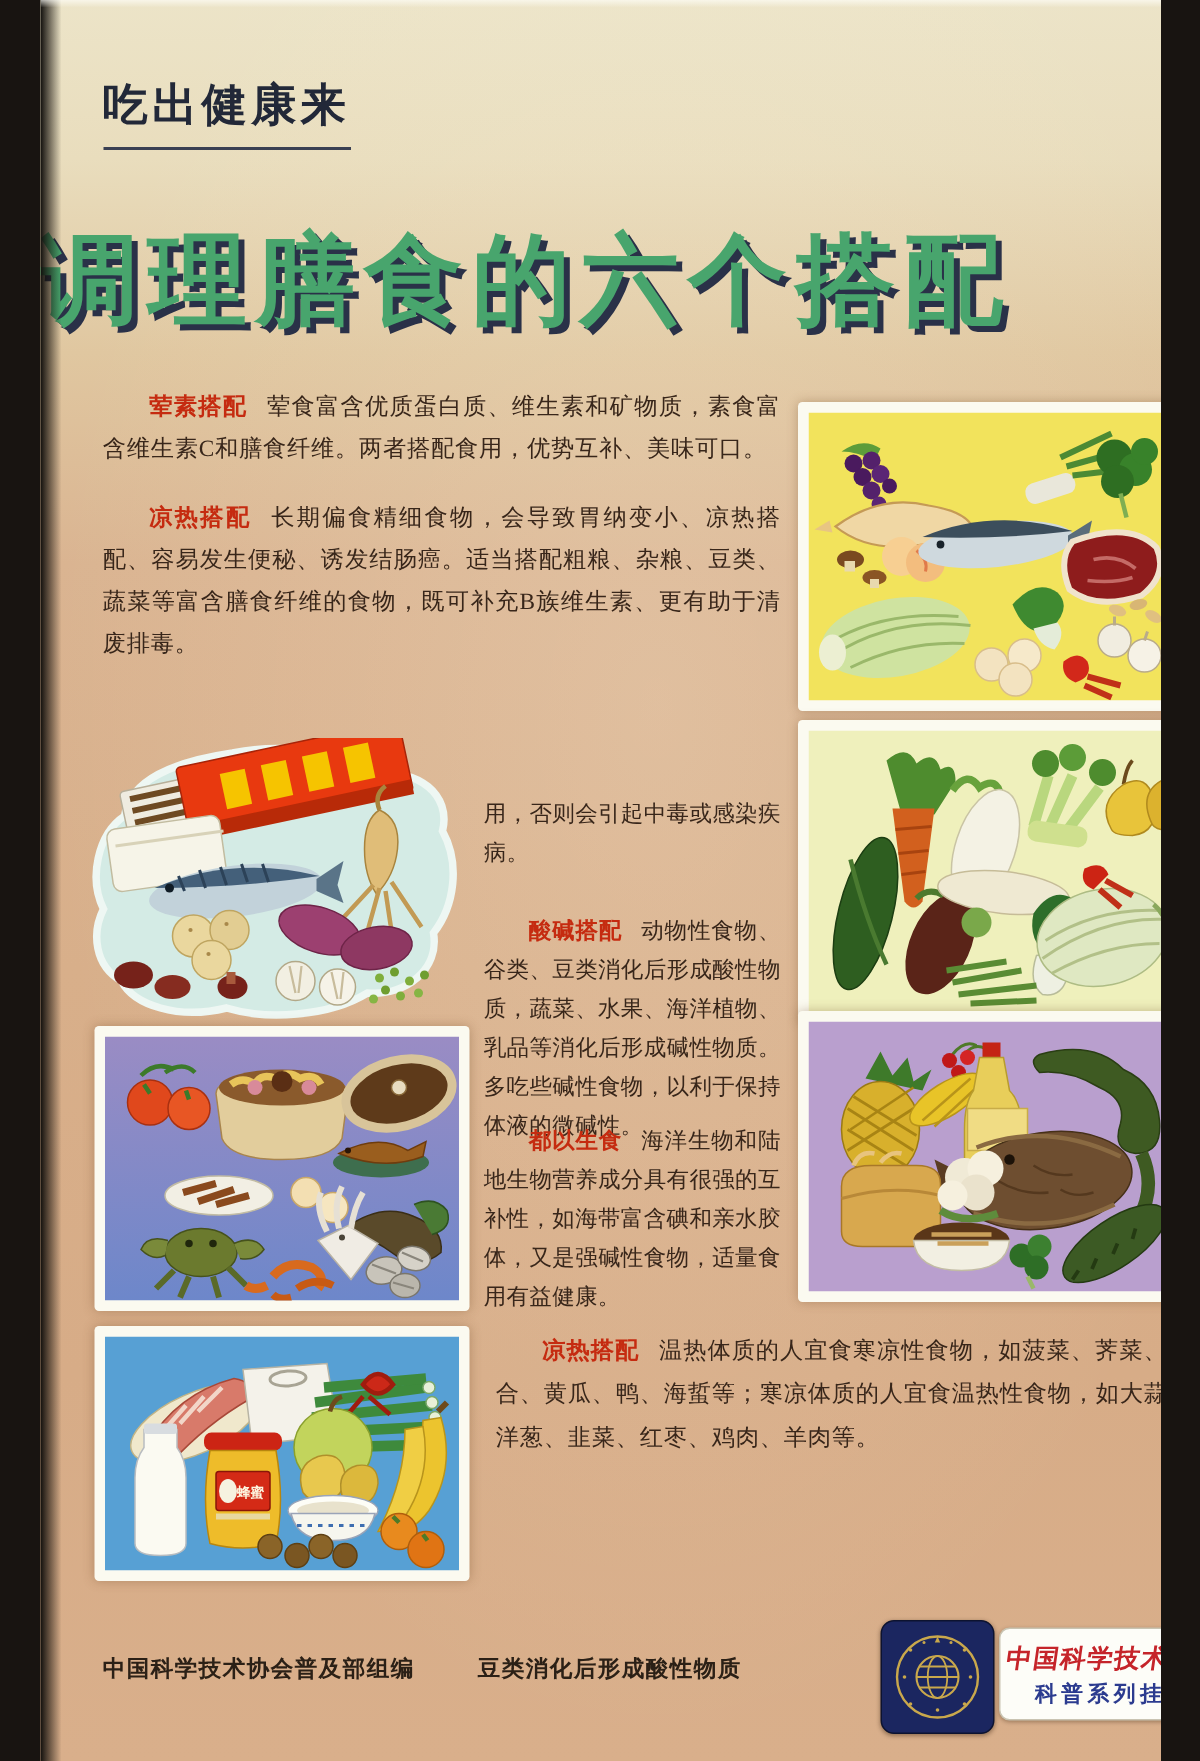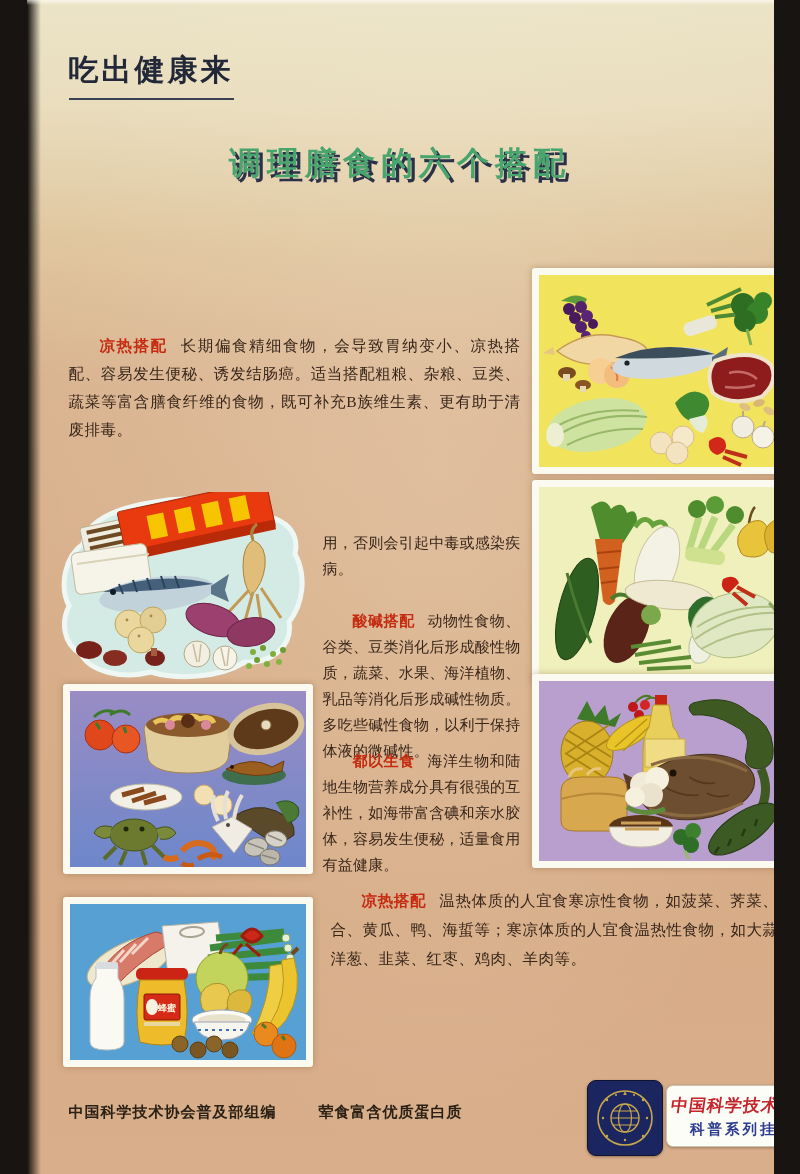--- a/index.html
+++ b/index.html
@@ -8,22 +8,22 @@
     font-family:"Liberation Serif",serif;}
   .photo::before{content:"";position:absolute;left:0;top:0;width:14px;height:100%;
     background:linear-gradient(90deg,#12100d 0%,rgba(20,16,12,.55) 45%,rgba(20,16,12,0) 100%);z-index:30;pointer-events:none;}
   .photo::after{content:"";position:absolute;left:0;top:0;width:100%;height:5px;
     background:linear-gradient(180deg,rgba(255,255,250,.65),rgba(255,255,250,0));z-index:30;pointer-events:none;}
   .grain{position:absolute;inset:0;z-index:1;
     background:radial-gradient(ellipse at 55% 40%,rgba(255,248,230,.18),rgba(0,0,0,0) 70%);}
   .kicker{position:absolute;left:42px;top:50px;z-index:5;font-family:"Liberation Sans",sans-serif;
     font-size:30px;font-weight:bold;color:#222838;letter-spacing:3px;
     border-bottom:2px solid #3a4053;padding-bottom:7px;}
-  .title{position:absolute;left:0;top:142px;width:100%;text-align:center;z-index:5;
-    font-family:Liberation Sans, sans-serif;font-size:32px;font-weight:900;letter-spacing:6px;
+  .title{position:absolute;left:0;top:142px;width:100%;z-index:5;
+    font-family:Liberation Sans, sans-serif;font-size:66px;font-weight:900;letter-spacing:6px;
     color:#48a56d;text-shadow:4px 4px 0 #2a3148;}
   .para{position:absolute;z-index:5;color:#38261a;text-align:justify;}
   .para.wide{width:452px;font-size:15.5px;line-height:28px;letter-spacing:.5px;text-indent:2em;}
   .para.narrow{width:198px;font-size:15px;line-height:26px;letter-spacing:.2px;text-indent:2em;}
   .para.cont{text-indent:0;}
   .plabel{color:#c52b10;font-weight:bold;margin-right:.85em;}
   .panel{position:absolute;z-index:4;background:#fbfaf0;padding:7px;border-radius:3px;
     box-shadow:0 0 7px rgba(110,70,35,.35);}
   .panel svg{display:block;}
   .blob{position:absolute;z-index:4;}
@@ -43,31 +43,34 @@
 </style>
 </head>
 <body>
 
 <div class="photo">
   <div class="grain"></div>
 
   <div class="kicker">吃出健康来</div>
   <div class="title">调理膳食的六个搭配</div>
 
+  <div class="para wide" style="left:42px;top:258px;">
+    <span class="plabel">荤素搭配</span><span>荤食富含优质蛋白质、维生素和矿物质，素食富含维生素C和膳食纤维。两者搭配食用，优势互补、美味可口。</span>
+  </div>
   <div class="para wide" style="left:42px;top:332px;">
     <span class="plabel">凉热搭配</span><span>长期偏食精细食物，会导致胃纳变小、凉热搭配、容易发生便秘、诱发结肠癌。适当搭配粗粮、杂粮、豆类、蔬菜等富含膳食纤维的食物，既可补充B族维生素、更有助于清废排毒。</span>
   </div>
   <div class="para narrow cont" style="left:296px;top:530px;">
     <span>用，否则会引起中毒或感染疾病。</span>
   </div>
   <div class="para narrow" style="left:296px;top:588px;margin-top:20px;">
     <span class="plabel">酸碱搭配</span><span>动物性食物、谷类、豆类消化后形成酸性物质，蔬菜、水果、海洋植物、乳品等消化后形成碱性物质。多吃些碱性食物，以利于保持体液的微碱性。</span>
   </div>
   <div class="para narrow" style="left:296px;top:748px;">
-    <span class="plabel">都以生食</span><span>海洋生物和陆地生物营养成分具有很强的互补性，如海带富含碘和亲水胶体，容易发生便秘，适量食用有益健康。</span>
+    <span class="plabel">都以生食</span><span>海洋生物和陆地生物营养成分具有很强的互补性，如海带富含碘和亲水胶体，又是强碱性食物，适量食用有益健康。</span>
   </div>
   <div class="para wide" style="left:304px;top:886px;width:464px;line-height:29px;">
     <span class="plabel">凉热搭配</span><span>温热体质的人宜食寒凉性食物，如菠菜、荠菜、百合、黄瓜、鸭、海蜇等；寒凉体质的人宜食温热性食物，如大蒜、洋葱、韭菜、红枣、鸡肉、羊肉等。</span>
   </div>
 
   <div class="panel" style="left:505px;top:268px;">
     <svg width="244" height="192" viewBox="0 0 244 192">
       <rect x="0" y="0" width="244" height="192" fill="#f2e35c"></rect>
       <g>
         <path d="M22,26 q14,-10 26,-2 l-4,8 q-12,-6 -22,-6z" fill="#5d9c3a"></path>
@@ -394,21 +397,21 @@
       </g>
       <g>
         <ellipse cx="186" cy="156" rx="12" ry="9" fill="#c8c4ba" stroke="#7a766c" transform="rotate(-14 186 156)"></ellipse>
         <ellipse cx="206" cy="148" rx="11" ry="8" fill="#d6d2c8" stroke="#7a766c" transform="rotate(10 206 148)"></ellipse>
         <ellipse cx="200" cy="166" rx="10" ry="8" fill="#bab6ac" stroke="#7a766c"></ellipse>
         <path d="M178,152 l16,6 M198,144 l14,6 M192,164 l14,4" stroke="#8a867c" stroke-width="1.5"></path>
       </g>
     </svg>
   </div>
 
-  <div class="panel" style="left:36px;top:884px;margin-top:13px;">
+  <div class="panel" style="left:36px;top:884px;">
     <svg width="236" height="156" viewBox="0 0 236 156">
       <rect x="0" y="0" width="236" height="156" fill="#57a0d4"></rect>
       <g>
         <ellipse cx="60" cy="58" rx="46" ry="20" fill="#f0e8cc" stroke="#c2b486" transform="rotate(-24 60 58)"></ellipse>
         <path d="M28,72 q20,-34 58,-44 q14,2 10,14 q-28,16 -52,42 q-12,2 -16,-12z" fill="#d87a6a" stroke="#a84838"></path>
         <path d="M38,64 l16,-18 M50,58 l16,-18 M62,50 l16,-16" stroke="#f2d6c8" stroke-width="3" fill="none"></path>
       </g>
       <g>
         <path d="M92,22 l56,-4 l8,48 l-58,6z" fill="#f4f2ea" stroke="#b8b4a4"></path>
         <ellipse cx="122" cy="28" rx="12" ry="5" fill="none" stroke="#a8a494" stroke-width="2" transform="rotate(-4 122 28)"></ellipse>
@@ -467,21 +470,21 @@
       </g>
       <g>
         <circle cx="196" cy="130" r="12" fill="#e88a1e" stroke="#b05e0c"></circle>
           <circle cx="214" cy="142" r="12" fill="#e07414" stroke="#b05e0c"></circle>
         <path d="M192,120 l4,4 M212,132 l3,4" stroke="#4e7a28" stroke-width="3"></path>
       </g>
     </svg>
   </div>
 
   <div class="credits">
-    <span>中国科学技术协会普及部组编</span><span>荤食富含优质蛋白质</span>
+    <span>中国科学技术协会普及部组编</span><span>豆类消化后形成酸性物质</span>
   </div>
 
   <div class="logo">
     <div class="logo-seal">
       <svg width="60" height="60" viewBox="0 0 60 60">
         <circle cx="30" cy="30" r="27" fill="none" stroke="#c9a84c" stroke-width="1.6"></circle>
         <circle cx="30" cy="30" r="14" fill="none" stroke="#c9a84c" stroke-width="1.4"></circle>
         <ellipse cx="30" cy="30" rx="6.5" ry="14" fill="none" stroke="#c9a84c" stroke-width="1.2"></ellipse>
         <path d="M16,30 l28,0 M18,23 l24,0 M18,37 l24,0" stroke="#c9a84c" stroke-width="1.2"></path>
         <path d="M30,3 l1.8,4 l-3.6,0 z" fill="#c9a84c"></path>

